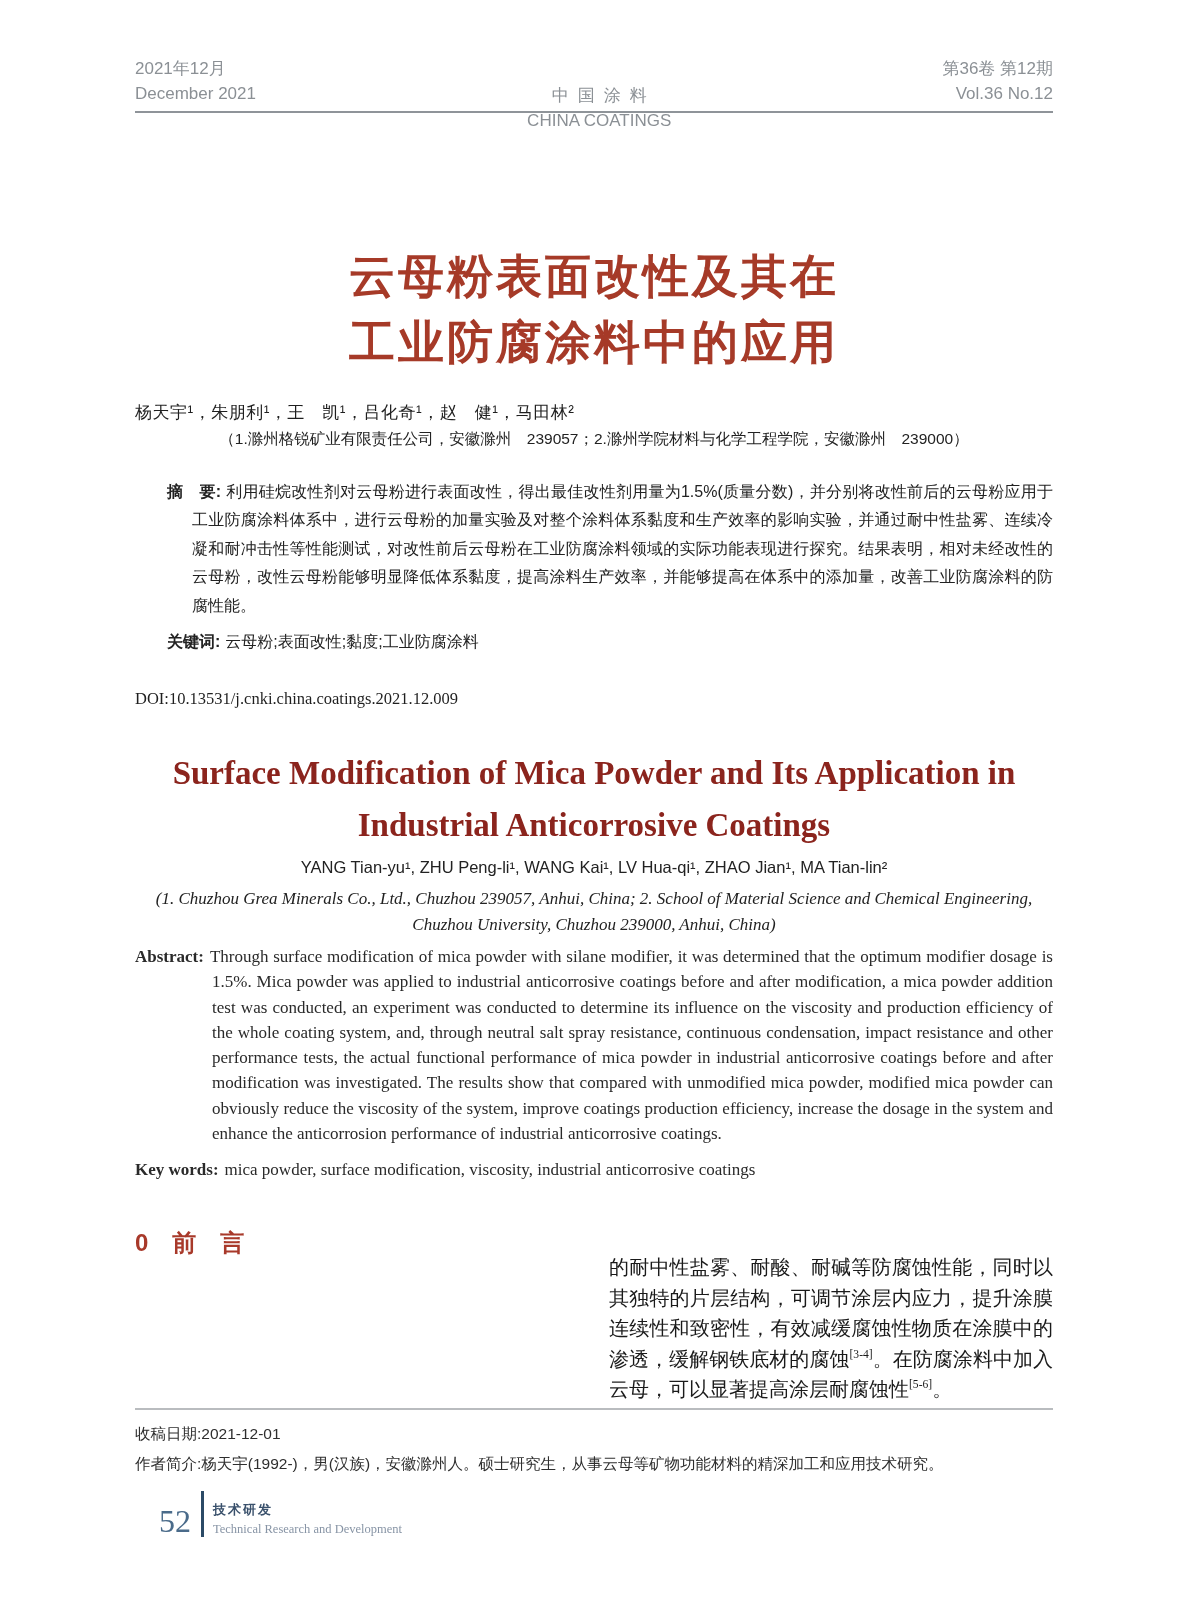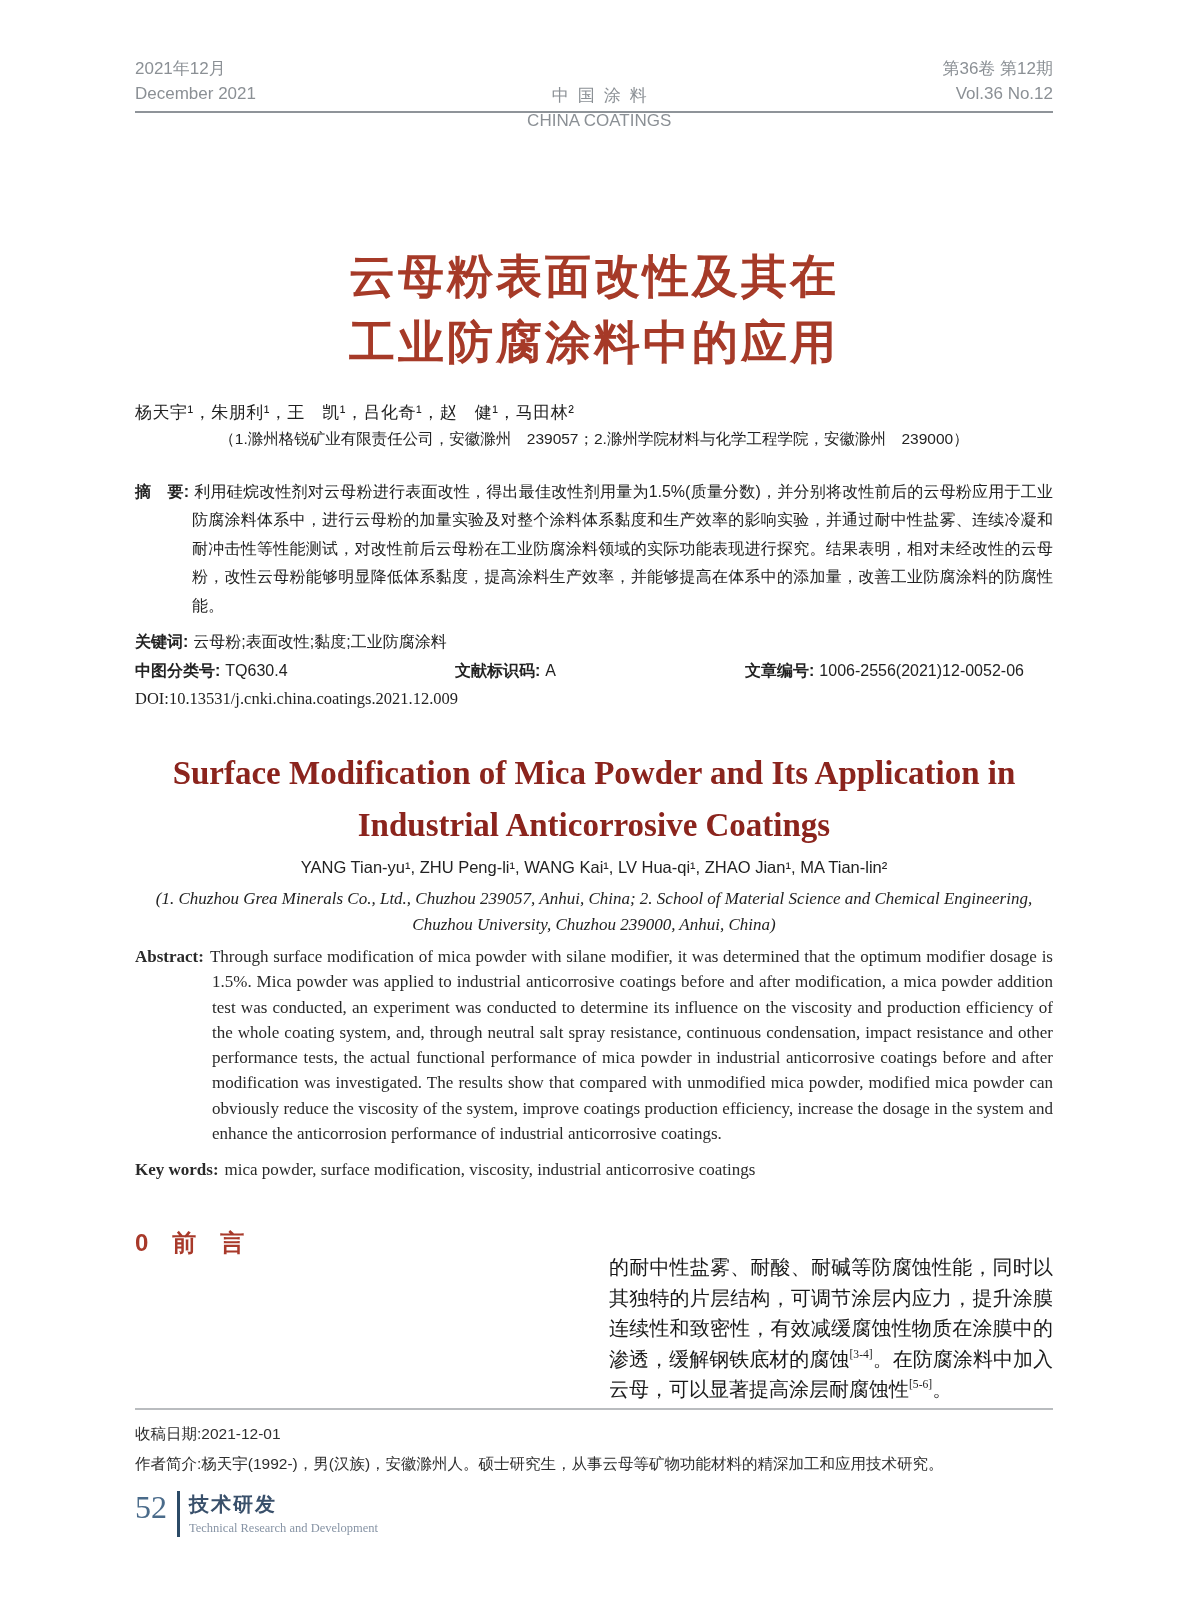--- a/index.html
+++ b/index.html
@@ -19,21 +19,21 @@
 
   
   .cn-title { top: 243px; text-align: center; color: #a63a28; font-weight: 700;
               font-size: 46px; line-height: 66px; letter-spacing: 3px; }
   .cn-authors { top: 401px; font-size: 17px; letter-spacing: .5px; }
   .cn-affil { top: 429px; text-align: center; font-size: 15.5px; color: #222; }
 
   
   .hang-cn { top: 478px; font-size: 16px; line-height: 28.4px; text-align: justify;
              padding-left: 57px; text-indent: -57px; color: #222; }
-  .lbl-b { font-weight: 700; margin-right: 5px; }
+  .lbl-b { font-weight: 700; margin-right: 5px; margin-left: 32px; }
   .kw-cn { top: 632px; font-size: 16px; color: #222; }
   .clc-row { top: 661px; font-size: 16px; height: 24px; color: #222; }
   .clc-row span.pos { position: absolute; white-space: nowrap; }
   .pos-a { left: 0; }
   .pos-b { left: 320px; }
   .pos-c { left: 610px; }
   .doi-line { top: 689px; font-family: "Liberation Serif", serif; font-size: 16.5px; }
 
   
   .en-title { top: 747px; text-align: center; color: #8b241d;
@@ -58,25 +58,25 @@
             line-height: 30.5px; text-align: justify; color: #1a1a1a; }
   .p-left { margin-top: 13px; text-indent: 2em; }
   .p-right { margin-top: 24px; }
   sup { font-size: 0.58em; vertical-align: super; line-height: 0; }
 
   
   .foot-rule { top: 1408px; height: 0; border-top: 2px solid #b9bcbf; }
   .footnotes { top: 1419px; font-size: 15.5px; line-height: 30px; color: #2e2e2e; }
 
   
-  .pfooter { top: 1491px; display: flex; align-items: flex-start; }
+  .pfooter { top: 1491px; display: flex; align-items: flex-end; margin-left: 24px; }
   .pageno { font-family: "Liberation Serif", serif; font-size: 32px;
             color: #4a6b8a; line-height: 1; }
   .vbar { width: 3px; height: 46px; background: #2b4a66; margin: 0 9px 0 10px; }
-  .col-cn { font-size: 20px; font-weight: 700; color: #39506b; letter-spacing: 2px; }
+  .col-cn { font-size: 13px; font-weight: 700; color: #39506b; letter-spacing: 2px; }
   .col-en { font-size: 12.5px; font-family: "Liberation Serif", serif;
             color: #8794a5; margin-top: 3px; }
 </style>
 </head>
 <body>
 
 <div class="page">
 
   <div class="blk jheader">
     <div class="h-left">
@@ -100,25 +100,20 @@
   </h1>
   <div class="blk cn-authors">杨天宇¹，朱朋利¹，王　凯¹，吕化奇¹，赵　健¹，马田林²</div>
   <div class="blk cn-affil">（1.滁州格锐矿业有限责任公司，安徽滁州　239057；2.滁州学院材料与化学工程学院，安徽滁州　239000）</div>
 
   <p class="blk hang-cn">
     <span class="lbl-b">摘　要:</span><span>利用硅烷改性剂对云母粉进行表面改性，得出最佳改性剂用量为1.5%(质量分数)，并分别将改性前后的云母粉应用于工业防腐涂料体系中，进行云母粉的加量实验及对整个涂料体系黏度和生产效率的影响实验，并通过耐中性盐雾、连续冷凝和耐冲击性等性能测试，对改性前后云母粉在工业防腐涂料领域的实际功能表现进行探究。结果表明，相对未经改性的云母粉，改性云母粉能够明显降低体系黏度，提高涂料生产效率，并能够提高在体系中的添加量，改善工业防腐涂料的防腐性能。</span>
   </p>
   <p class="blk kw-cn">
     <span class="lbl-b">关键词:</span><span>云母粉;表面改性;黏度;工业防腐涂料</span>
   </p>
-  <div class="blk clc-row">
-    <span class="pos pos-a"><span class="lbl-b">中图分类号:</span><span>TQ630.4</span></span>
-    <span class="pos pos-b"><span class="lbl-b">文献标识码:</span><span>A</span></span>
-    <span class="pos pos-c"><span class="lbl-b">文章编号:</span><span>1006-2556(2021)12-0052-06</span></span>
-  </div>
   <div class="blk doi-line">DOI:10.13531/j.cnki.china.coatings.2021.12.009</div>
 
   <h2 class="blk en-title">
     <div>Surface Modification of Mica Powder and Its Application in</div>
     <div>Industrial Anticorrosive Coatings</div>
   </h2>
   <div class="blk en-authors">YANG Tian-yu¹, ZHU Peng-li¹, WANG Kai¹, LV Hua-qi¹, ZHAO Jian¹, MA Tian-lin²</div>
   <div class="blk en-affil">
     <div>(1. Chuzhou Grea Minerals Co., Ltd., Chuzhou 239057, Anhui, China; 2. School of Material Science and Chemical Engineering,</div>
     <div>Chuzhou University, Chuzhou 239000, Anhui, China)</div>

